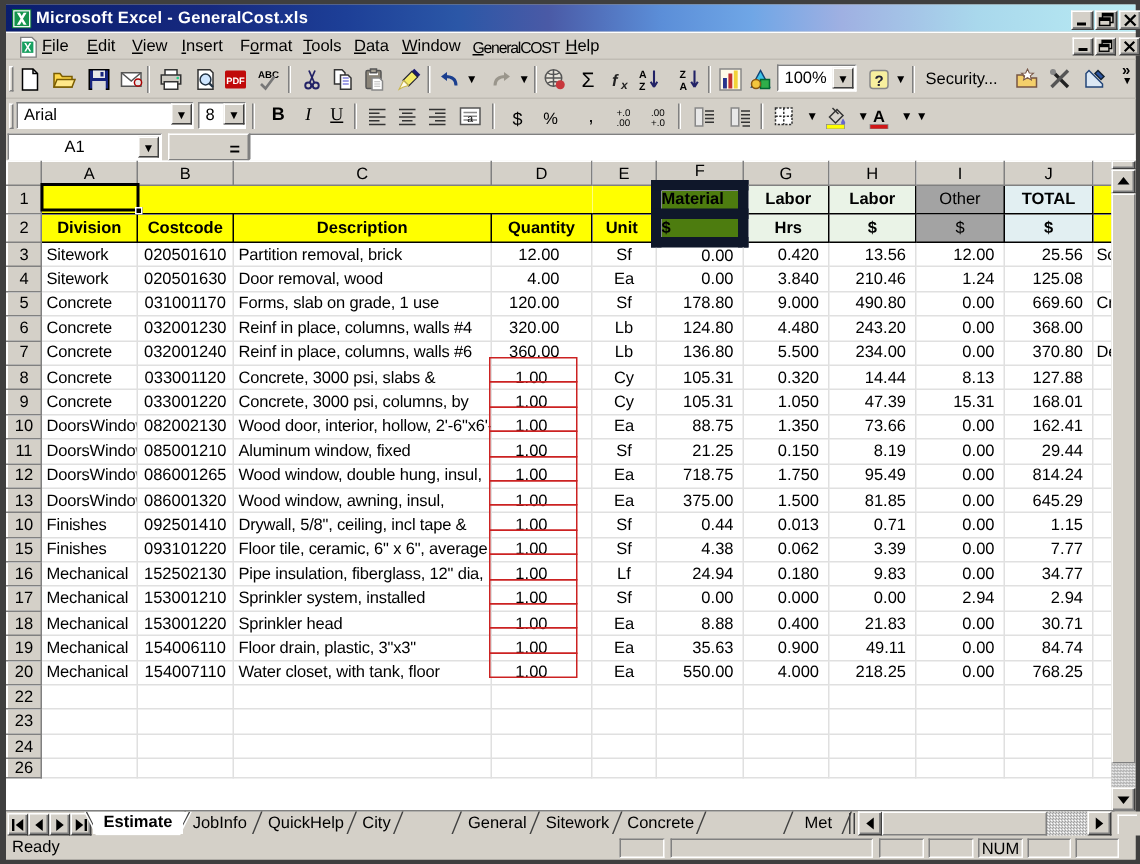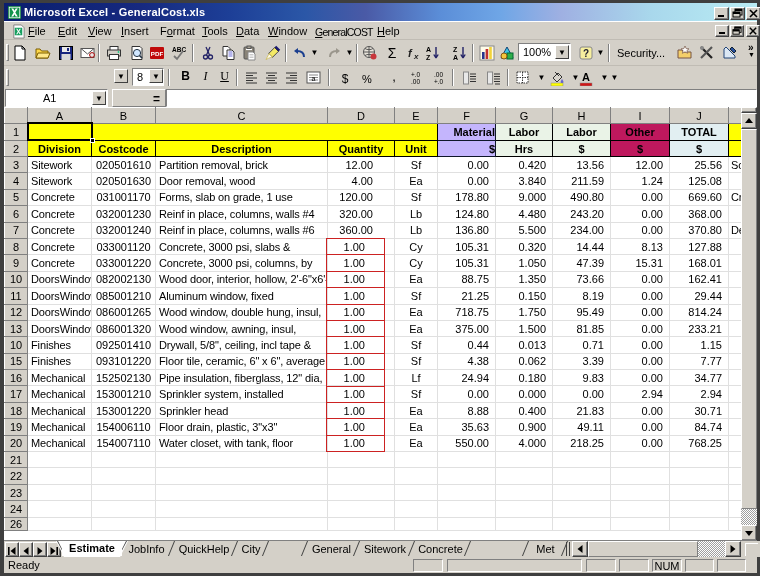--- a/index.html
+++ b/index.html
@@ -33,23 +33,23 @@
 #statusbar{position:absolute;left:4px;top:558px;width:753px;height:15px;background:#d4d0c8;font-size:11px;}
 .spanel{position:absolute;top:1px;height:13px;border:1px solid;border-color:#808080 #fff #fff #808080;}
 
 #gridwrap{position:absolute;left:4px;top:107px;width:737px;height:434px;overflow:hidden;background:#fff;}
 table{border-collapse:collapse;table-layout:fixed;}
 td{font-size:11px;white-space:nowrap;overflow:hidden;padding:0;vertical-align:middle;color:#000;}
 td.hdr{background:#d4d0c8;text-align:center;border-top:1px solid #fff;border-left:1px solid #fff;border-right:1px solid #808080;border-bottom:1px solid #808080;font-size:11px;}
 td.c{border-right:1px solid #e0e0e0;border-bottom:1px solid #e0e0e0;}
 td.yel{background:#ffff00;}
 td.yelb{background:#ffff00;font-weight:bold;text-align:center;border:1px solid #000;}
-td.tan{background:#c4b5fd;font-weight:bold;text-align:right;border:1px solid #0f172a;}
+td.tan{background:#4d7c0f;font-weight:bold;text-align:left;border:7px solid #0f172a;}
 td.grn{background:#eaf3e7;font-weight:bold;text-align:center;border:1px solid #000;}
-td.lye{background:#be185d;font-weight:bold;text-align:center;border:1px solid #000;}
+td.lye{background:#a3a3a3;font-weight:normal;text-align:center;border:1px solid #000;}
 td.cya{background:#e2eff2;font-weight:bold;text-align:center;border:1px solid #000;}
 td.tl{text-align:left;padding-left:3px;letter-spacing:-0.12px;}
 td.tc{text-align:center;}
 td.tr{text-align:right;padding-right:6px;}
 td.trd{text-align:right;padding-right:21px;}
 td.trr{text-align:right;padding-right:29px;}
 
 .sbtn{position:absolute;background:#d4d0c8;border:1px solid;border-color:#fff #404040 #404040 #fff;box-shadow:inset -1px -1px 0 #808080;}
 .dith{position:absolute;background-image:conic-gradient(#fff 25%,#9f9f9f 0 50%,#fff 0 75%,#9f9f9f 0);background-size:2px 2px;}
 
@@ -290,20 +290,23 @@
         <svg width="16" height="16" viewBox="0 0 16 16">
           <path d="M2 13 L13 13 L13 11 L4 2 L2 4 Z" fill="#dce8f4" stroke="#247"></path>
           <path d="M10 2 L14 6 L12 8 L8 4 Z" fill="#2a52a0" stroke="#123"></path>
         </svg>
       </div>
       <span class="abs" style="left:744px;top:2px;font-size:10px;font-weight:bold;">»</span>
       <span class="abs" style="left:744px;top:11px;font-size:7px;">▼</span>
     </div>
  <div id="tb2" class="tbar">
       <div class="grip" style="top:3px;bottom:3px"></div>
+      <div class="combo" style="left:7px;top:2px;width:118px;">
+        <span style="position:absolute;left:4px;top:2px;">Arial</span>
+      </div>
       <div class="cdd" style="left:110px;top:3px;">▼</div>
       <div class="combo" style="left:128px;top:2px;width:32px;">
         <span style="position:absolute;left:4px;top:2px;">8</span>
       </div>
       <div class="cdd" style="left:145px;top:3px;">▼</div>
       <div class="tsep" style="left:164px;top:3px;height:17px"></div>
       <span class="abs" style="left:173px;top:3px;width:17px;text-align:center;font-weight:bold;font-size:12px;">B</span>
       <span class="abs" style="left:193px;top:3px;width:17px;text-align:center;font-style:italic;font-size:12px;font-family:'Liberation Serif',serif;">I</span>
       <span class="abs" style="left:212px;top:3px;width:17px;text-align:center;text-decoration:underline;font-size:12px;font-family:'Liberation Serif',serif;">U</span>
       <div class="tsep" style="left:232px;top:3px;height:17px"></div>
@@ -482,21 +485,21 @@
           </tr>
 <tr style="height:16.4px">
             <td class="hdr">4</td>
             <td class="c tl">Sitework</td>
             <td class="c tc">020501630</td>
             <td class="c tl">Door removal, wood</td>
             <td class="c trd">4.00</td>
             <td class="c tc">Ea</td>
             <td class="c tr">0.00</td>
             <td class="c tr">3.840</td>
-            <td class="c tr">211.59</td>
+            <td class="c tr">210.46</td>
             <td class="c tr">1.24</td>
             <td class="c tr">125.08</td>
             <td class="c tl" style="padding-left:2px"></td>
           </tr>
 <tr style="height:16.4px">
             <td class="hdr">5</td>
             <td class="c tl">Concrete</td>
             <td class="c tc">031001170</td>
             <td class="c tl">Forms, slab on grade, 1 use</td>
             <td class="c trd">120.00</td>
@@ -610,21 +613,21 @@
             <td class="hdr">13</td>
             <td class="c tl">DoorsWindows</td>
             <td class="c tc">086001320</td>
             <td class="c tl">Wood window, awning, insul,</td>
             <td class="c trr">1.00</td>
             <td class="c tc">Ea</td>
             <td class="c tr">375.00</td>
             <td class="c tr">1.500</td>
             <td class="c tr">81.85</td>
             <td class="c tr">0.00</td>
-            <td class="c tr">233.21</td>
+            <td class="c tr">645.29</td>
             <td class="c tl" style="padding-left:2px"></td>
           </tr>
 <tr style="height:16.4px">
             <td class="hdr">10</td>
             <td class="c tl">Finishes</td>
             <td class="c tc">092501410</td>
             <td class="c tl">Drywall, 5/8", ceiling, incl tape &amp;</td>
             <td class="c trr">1.00</td>
             <td class="c tc">Sf</td>
             <td class="c tr">0.44</td>
@@ -710,34 +713,20 @@
             <td class="c tc">154007110</td>
             <td class="c tl">Water closet, with tank, floor</td>
             <td class="c trr">1.00</td>
             <td class="c tc">Ea</td>
             <td class="c tr">550.00</td>
             <td class="c tr">4.000</td>
             <td class="c tr">218.25</td>
             <td class="c tr">0.00</td>
             <td class="c tr">768.25</td>
             <td class="c tl" style="padding-left:2px"></td>
-          </tr>
-<tr style="height:16.4px">
-            <td class="hdr">21</td>
-            <td class="c"></td>
-            <td class="c"></td>
-            <td class="c"></td>
-            <td class="c"></td>
-            <td class="c"></td>
-            <td class="c"></td>
-            <td class="c"></td>
-            <td class="c"></td>
-            <td class="c"></td>
-            <td class="c"></td>
-            <td class="c"></td>
           </tr>
 <tr style="height:16.4px">
             <td class="hdr">22</td>
             <td class="c"></td>
             <td class="c"></td>
             <td class="c"></td>
             <td class="c"></td>
             <td class="c"></td>
             <td class="c"></td>
             <td class="c"></td>

